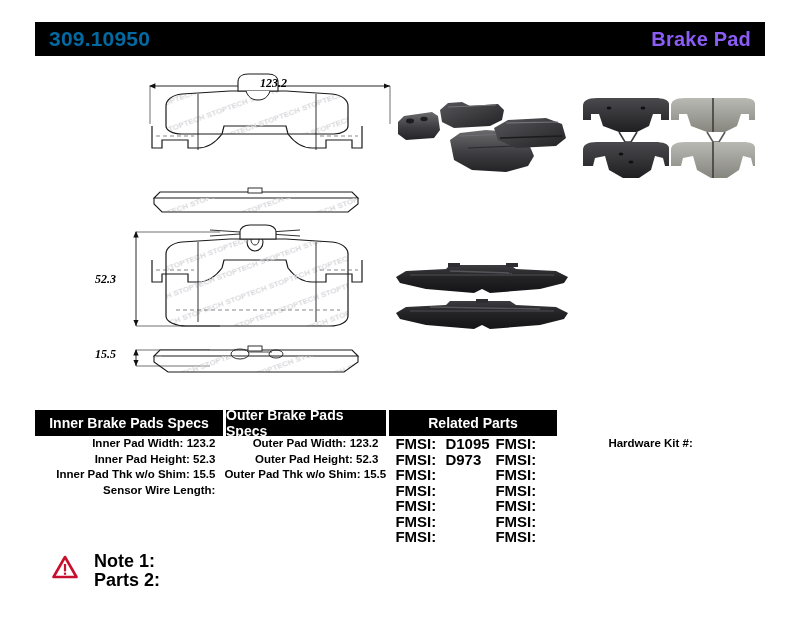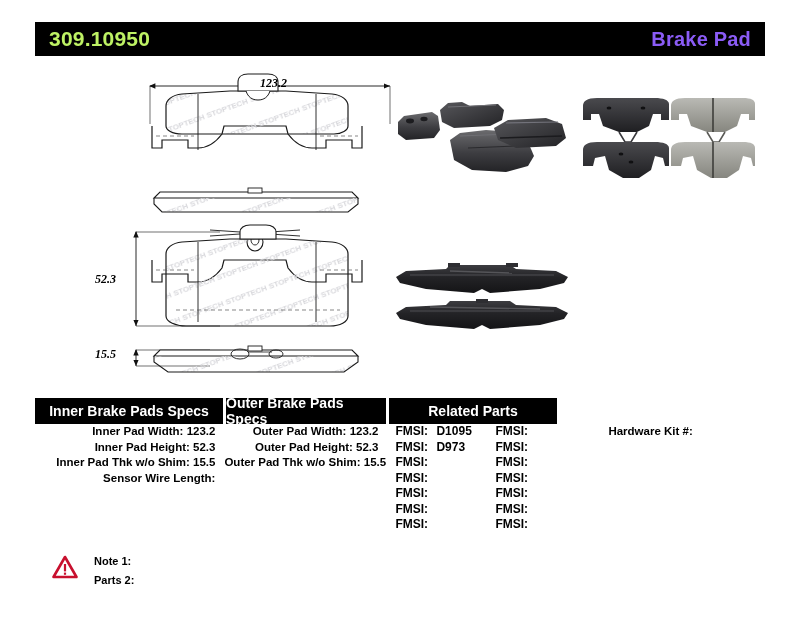--- a/index.html
+++ b/index.html
@@ -24,21 +24,21 @@
     width: 730px;
     height: 34px;
     background: #000000;
     display: flex;
     align-items: center;
     justify-content: space-between;
     padding: 0 14px;
     box-sizing: border-box;
   }
   .header-bar .part-number {
-    color: #bef264;
+    color: #0369a1;
     font-size: 21px;
     font-weight: bold;
     letter-spacing: 0.2px;
   }
   .header-bar .product-type {
     color: #8b5cf6;
     font-size: 20px;
     font-weight: bold;
     letter-spacing: 0.2px;
   }
@@ -75,21 +75,21 @@
     white-space: nowrap;
   }
   .dim-width  { left: 170px; top: 12px; }
   .dim-height { left: 5px;   top: 208px; }
   .dim-thk    { left: 5px;   top: 283px; }
 
   
   .spec-table {
     position: absolute;
     left: 35px;
-    top: 398px;
+    top: 410px;
     width: 730px;
   }
   .table-head {
     display: flex;
     height: 26px;
   }
   .table-head .hcell {
     background: #000000;
     color: #ffffff;
     font-size: 14px;
@@ -117,21 +117,21 @@
     font-size: 11.5px;
     font-weight: bold;
     line-height: 15.5px;
     white-space: nowrap;
   }
   .spec-row.right-aligned { text-align: right; padding-right: 6px; }
 
   .fmsi-cols { display: flex; padding-left: 8px; }
   .fmsi-sub  { width: 100px; }
   .fmsi-row  {
-    font-size: 12px;
+    font-size: 15px;
     font-weight: bold;
     line-height: 15.5px;
     white-space: nowrap;
   }
   .fmsi-row .fmsi-val { padding-left: 5px; }
 
   .related-row {
     font-size: 11.5px;
     font-weight: bold;
     line-height: 15.5px;
@@ -143,21 +143,21 @@
   .notes {
     position: absolute;
     left: 52px;
     top: 552px;
     display: flex;
     align-items: flex-start;
   }
   .warn-icon { width: 26px; height: 24px; margin-top: 3px; }
   .notes-text { margin-left: 16px; }
   .note-line {
-    font-size: 11px;
+    font-size: 18px;
     font-weight: bold;
     line-height: 19px;
     white-space: nowrap;
   }
 </style>
 </head>
 <body>
 
 <div class="header-bar">
   <span class="part-number">309.10950</span>

